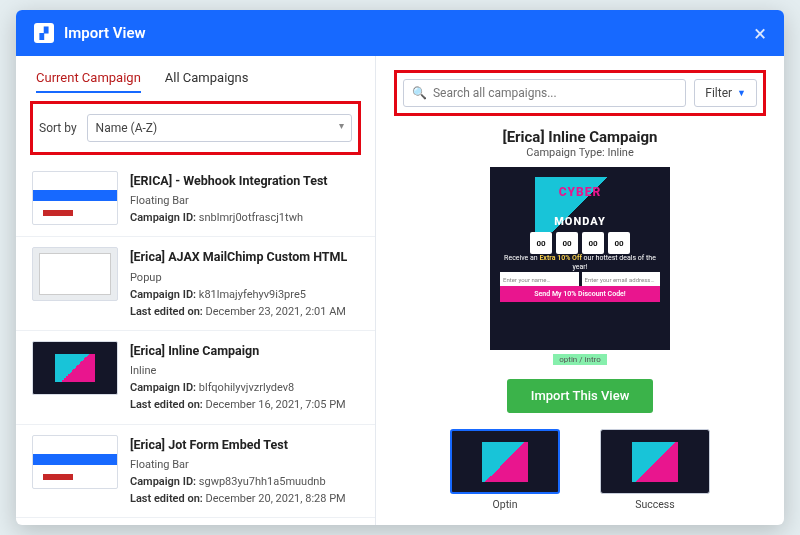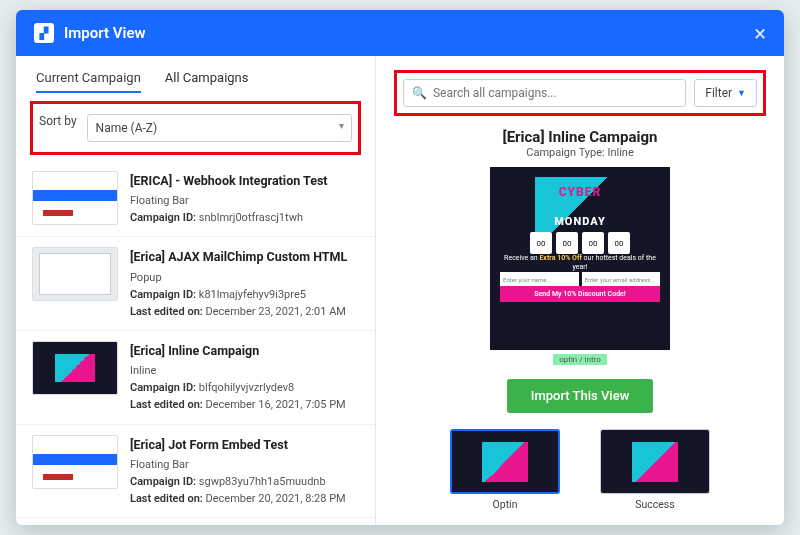--- a/index.html
+++ b/index.html
@@ -6,22 +6,22 @@
   body { background: #e4edf0; width: 800px; height: 535px; overflow: hidden; position: relative; }
   .modal { position: absolute; top: 10px; left: 16px; right: 16px; bottom: 10px; background: #fff; border-radius: 6px; box-shadow: 0 6px 24px rgba(0,0,0,.2); display: flex; flex-direction: column; overflow: hidden; }
   .modal-header { background: #1769ff; color: #fff; height: 46px; display: flex; align-items: center; padding: 0 18px; }
   .modal-header .logo { width: 20px; height: 20px; background: #fff; border-radius: 3px; display: flex; align-items: center; justify-content: center; margin-right: 10px; color:#1769ff; font-size:11px; font-weight:700;}
   .modal-header .title { font-size: 15px; font-weight: 600; flex: 1; }
   .close-x { color: #fff; font-size: 22px; cursor: pointer; opacity: .85; }
   .body { flex: 1; display: flex; min-height: 0; }
   .left { width: 360px; border-right: 1px solid #e5e9ef; display: flex; flex-direction: column; min-height: 0; }
   .tabs { display: flex; gap: 24px; padding: 14px 20px 6px; font-size: 13px; color: #333; }
   .tab { cursor: pointer; padding-bottom: 6px; }
-  .tab.active { color: #404040; border-bottom: 2px solid #1769ff; }
-  .hl-box { border: 3px solid #e30613; margin: 2px 14px 6px; padding: 10px 6px 10px 6px; display: flex; gap: 10px; }
+  .tab.active { color: #b91c1c; border-bottom: 2px solid #1769ff; }
+  .hl-box { border: 3px solid #e30613; margin: 2px 14px 6px; padding: 10px 6px 10px 6px; display: flex; align-items: center; gap: 10px; }
   .sort-label { font-size: 12px; color: #444; }
   .sort-select { flex: 1; height: 28px; border: 1px solid #c8cedb; border-radius: 3px; font-size: 12px; padding: 0 22px 0 8px; color: #444; background: #fff; appearance: none; position: relative; }
   .select-wrap { position: relative; flex: 1; display: flex; }
   .select-wrap::after { content: "▾"; position: absolute; right: 8px; top: 6px; font-size: 10px; color: #888; pointer-events: none; }
   .list { flex: 1; overflow-y: auto; }
   .item { display: flex; gap: 12px; padding: 10px 20px 10px 16px; border-bottom: 1px solid #edf0f4; cursor: pointer; }
   .thumb { width: 86px; height: 54px; border: 1px solid #d8dde6; border-radius: 2px; flex-shrink: 0; display:flex; align-items:center; justify-content:center; overflow:hidden; background:#fafbfc;}
   .thumb.bar { background: linear-gradient(#fff 35%, #1769ff 35% 55%, #fff 55%); position:relative;}
   .thumb.bar::after{content:"";position:absolute;bottom:8px;left:10px;width:30px;height:6px;background:#c62828;}
   .thumb.popup { background:#e9ecef; display:flex;align-items:center;justify-content:center;}
@@ -38,21 +38,21 @@
   .search .mag { color:#9aa1ad; font-size:12px;}
   .filter-btn { height: 28px; border: 1px solid #c8cedb; background: #fff; border-radius: 3px; font-size: 12px; padding: 0 10px; display:flex; align-items:center; gap:5px; color:#444; cursor:pointer;}
   .filter-btn .caret { color:#1769ff; font-size:9px;}
   .ptitle { font-size: 15px; font-weight: 700; color: #222; margin-top: 2px;}
   .ptype { font-size: 11px; color: #555; margin-bottom: 8px;}
   .preview-large { width: 180px; height: 190px; background: #141628; color:#fff; padding:10px; display:flex; flex-direction:column; align-items:center; }
   .cyber-logo { width:90px; height:55px; background:linear-gradient(135deg,#18c4d8 0 50%,#141628 50%); position:relative; display:flex; align-items:center; justify-content:center;}
   .cyber-logo .t1{position:absolute;top:8px;font-size:12px;font-weight:800;color:#e9158e;letter-spacing:1px;}
   .cyber-logo .t2{position:absolute;bottom:4px;font-size:11px;font-weight:800;color:#fff;letter-spacing:1px;}
   .timers { display:flex; gap:4px;}
-  .timer { width:22px; height:22px; background:#fff; color:#111; font-size:8px; font-weight:400; display:flex;align-items:center;justify-content:center; border-radius:2px;}
+  .timer { width:22px; height:22px; background:#fff; color:#111; font-size:8px; font-weight:700; display:flex;align-items:center;justify-content:center; border-radius:2px;}
   .promo-text{font-size:7px; text-align:center; line-height:1.3;}
   .promo-text .y{color:#ffd54a; font-weight:600;}
   .inputs{display:flex; gap:3px; width:100%;}
   .inputs div{flex:1; height:14px; background:#fff; color:#888; font-size:6px; display:flex;align-items:center; padding:0 3px;}
   .cta{width:100%; height:16px; background:#e9158e; color:#fff; font-size:7px; display:flex;align-items:center;justify-content:center; font-weight:600;}
   .cap { font-size:8px; padding:1px 6px; background:#86efac; color:#555; margin-top:4px;}
   .import-btn { margin-top: 14px; background:#3bb34a; color:#fff; border:none; height:36px; padding:0 24px; font-size:13px; font-weight:500; border-radius:3px; cursor:pointer;}
   .views { display:flex; gap:40px; margin-top:16px; align-items:flex-start;}
   .view { display:flex; flex-direction:column; align-items:center; gap:4px;}
   .view-thumb{ width:110px; height:65px; background:#141628; border:1px solid #c8cedb; border-radius:3px; display:flex;align-items:center;justify-content:center; padding:4px;}

